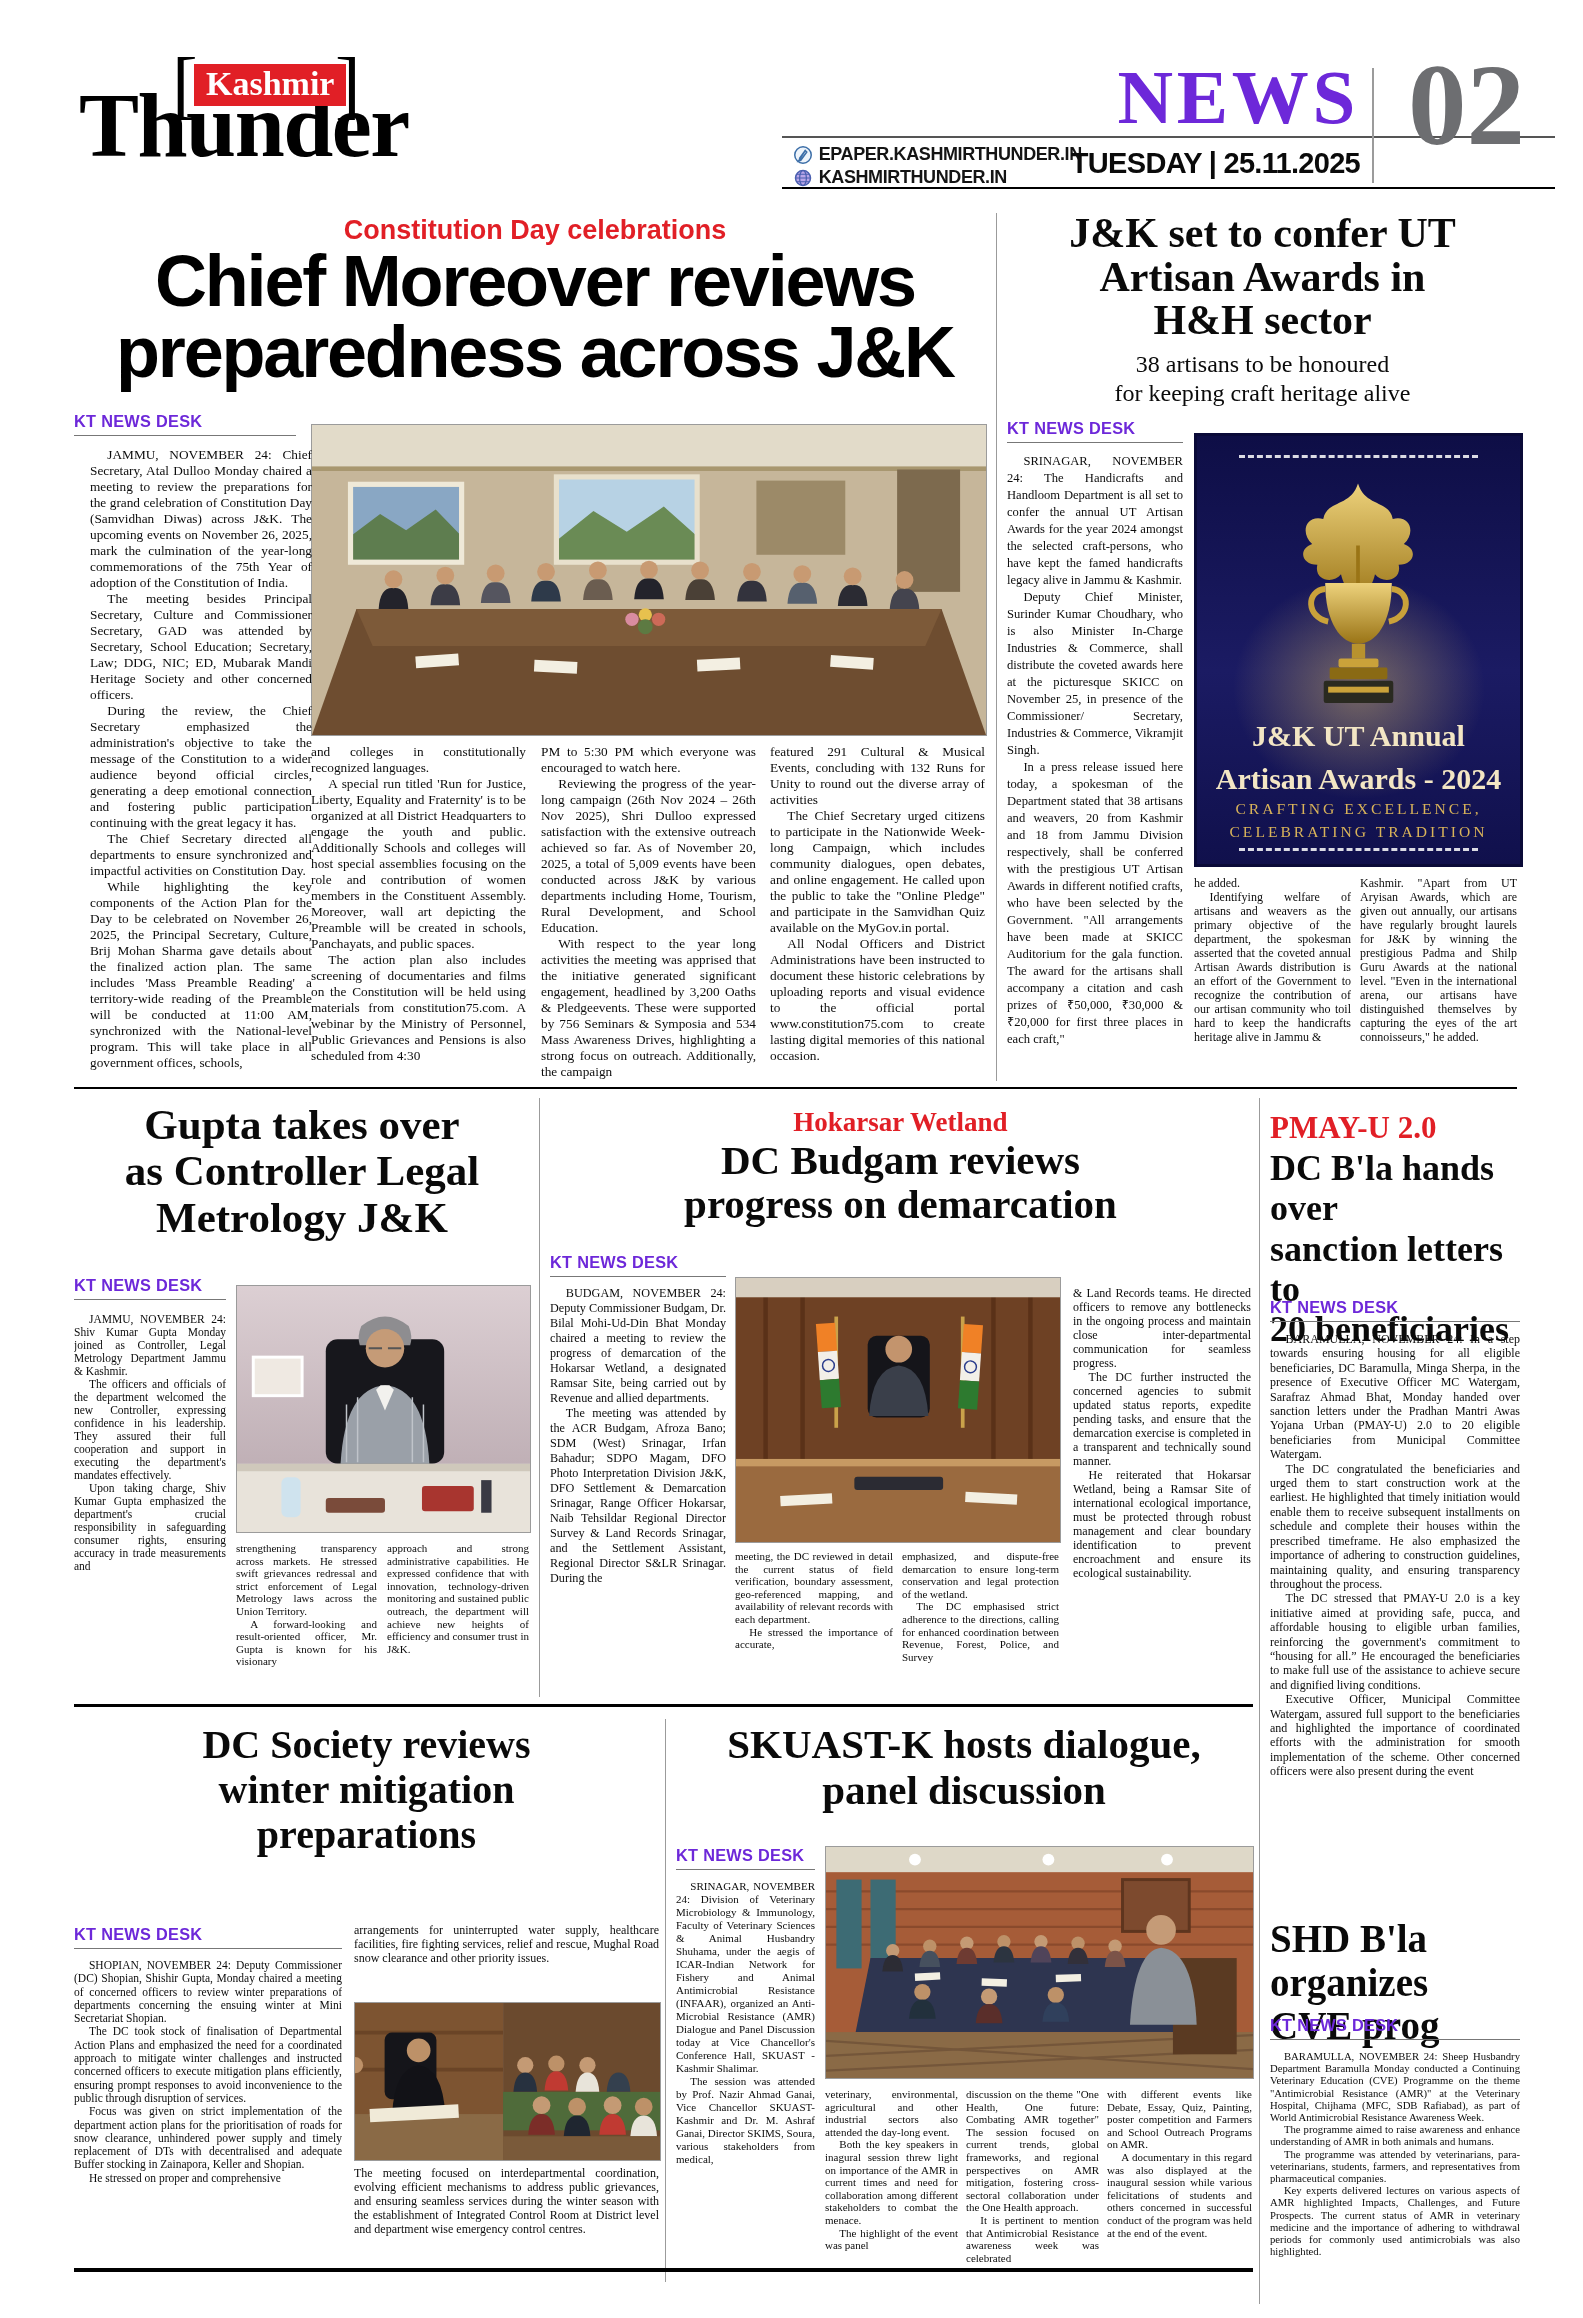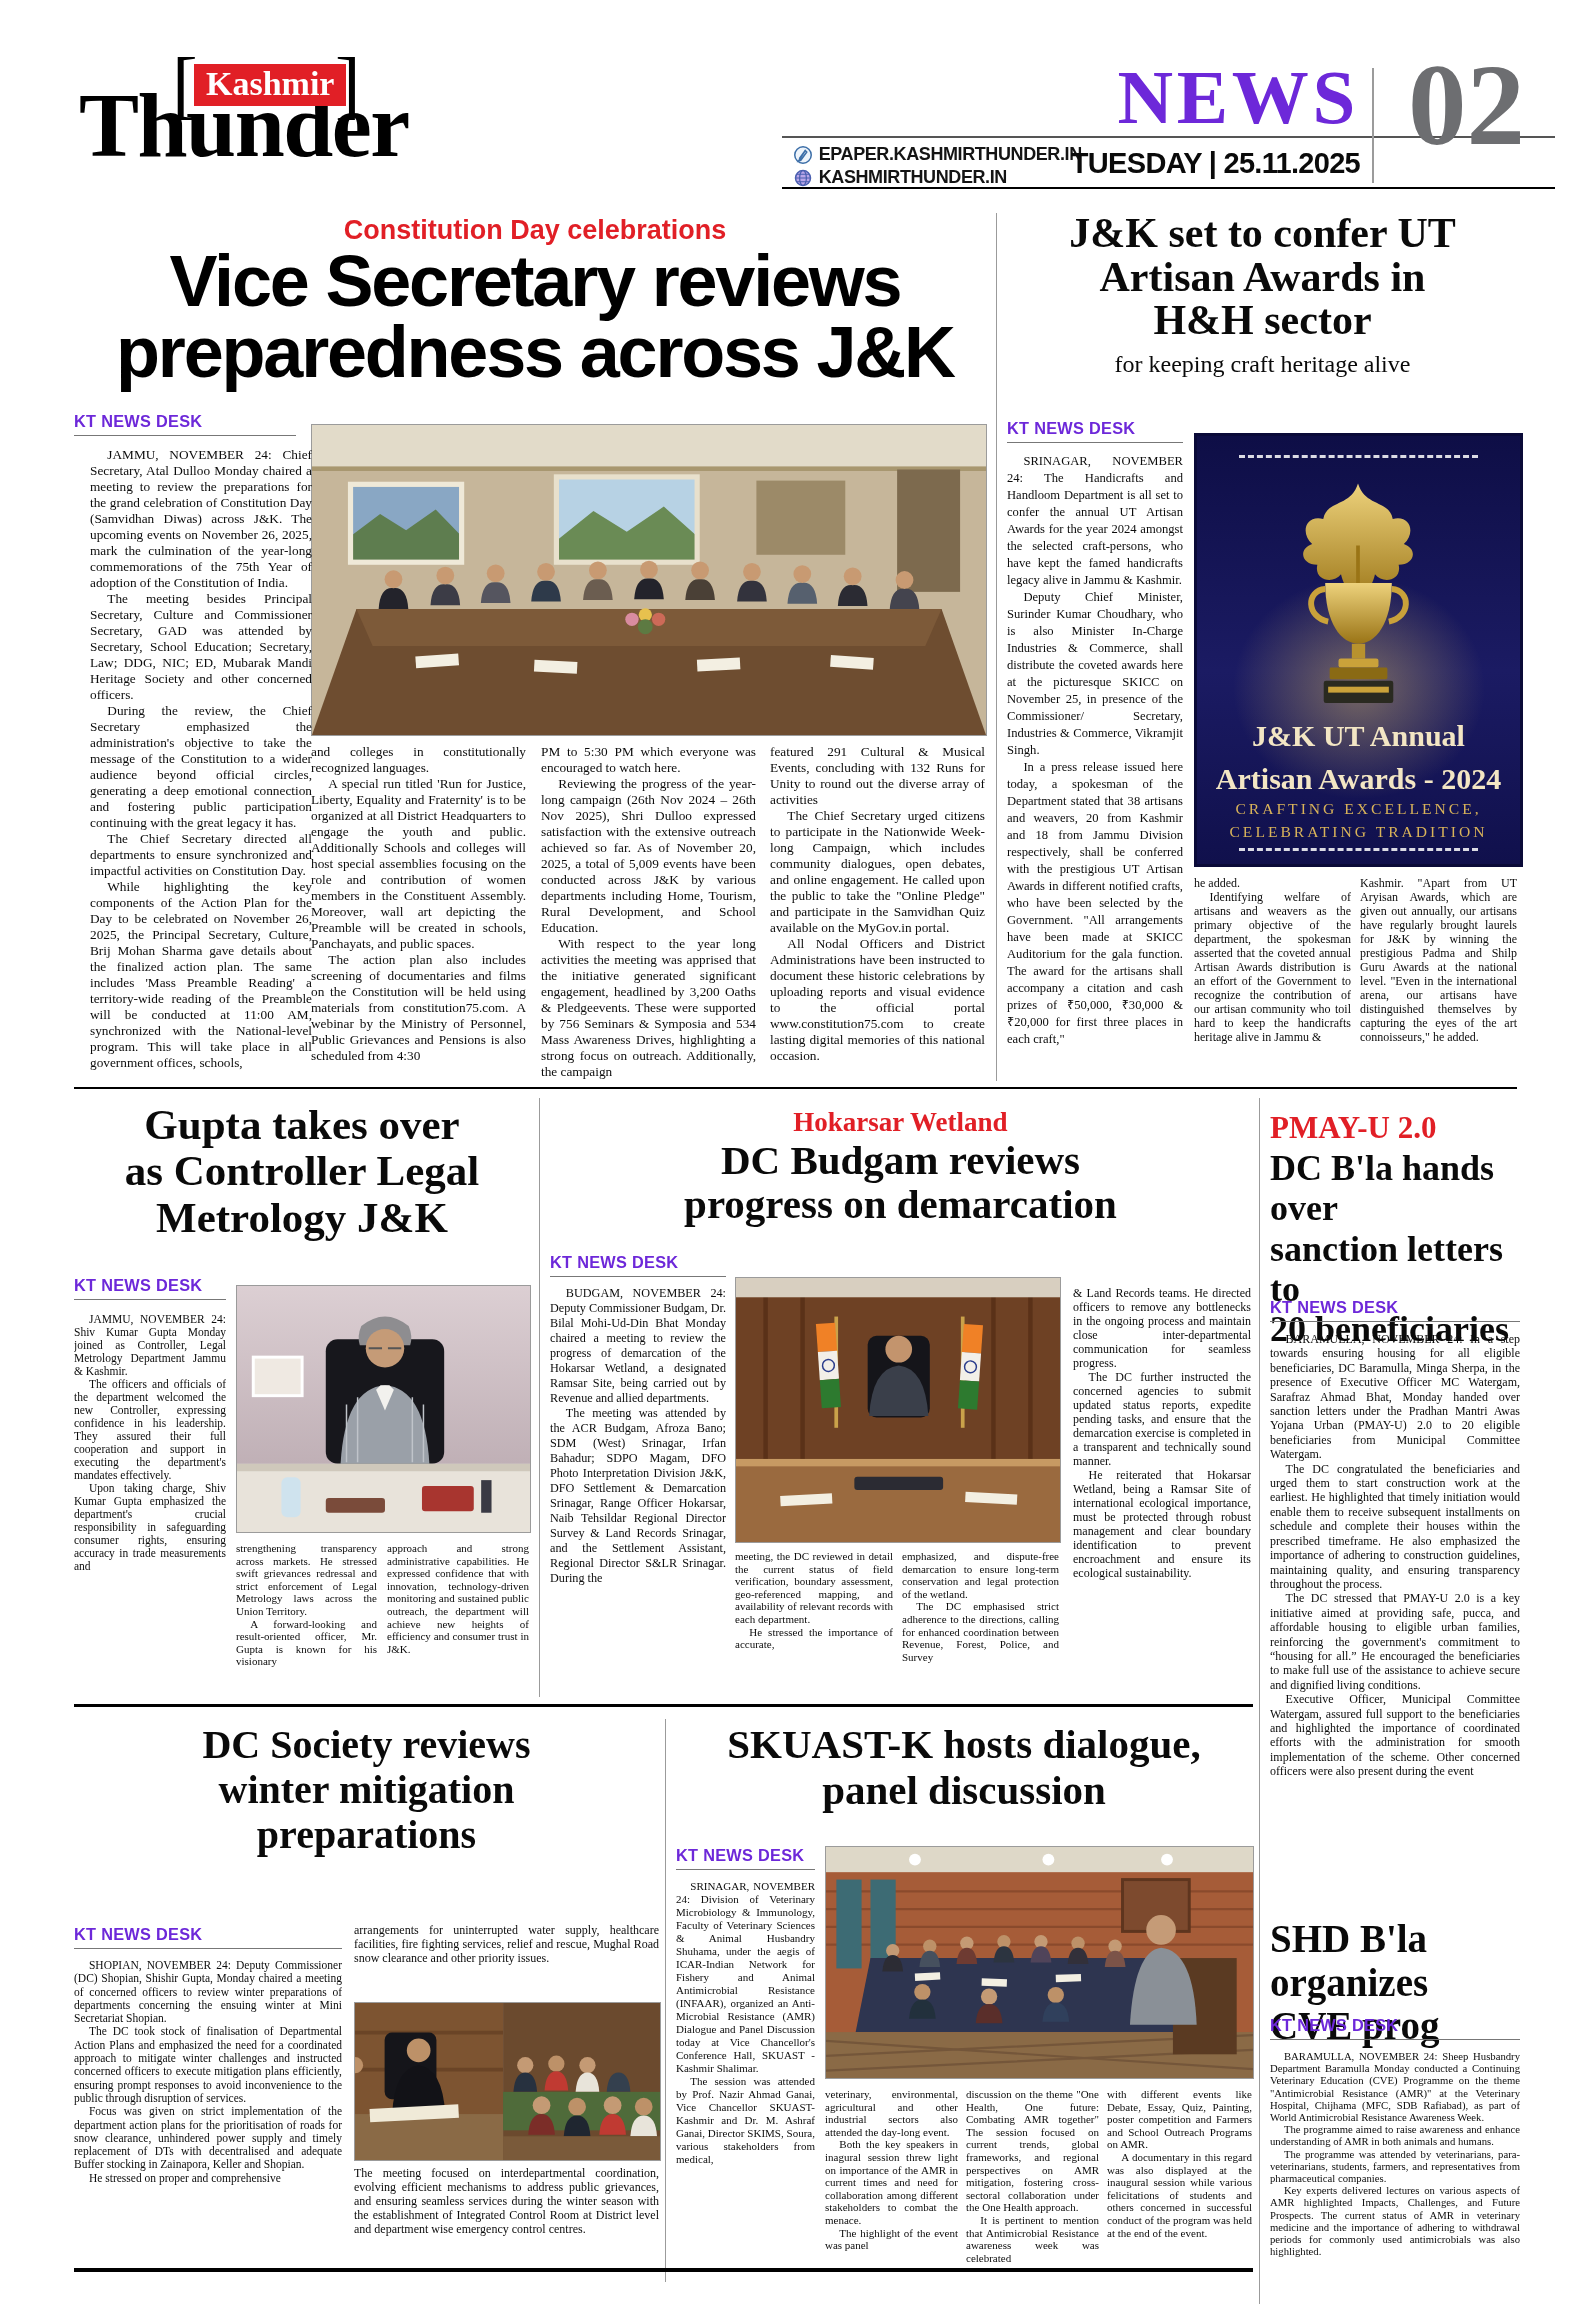--- a/index.html
+++ b/index.html
@@ -72,21 +72,21 @@
     <span>KASHMIRTHUNDER.IN</span>
   </div>
   <div class="abs dateline" style="left:1030px;top:147px;width:330px;">TUESDAY | 25.11.2025</div>
   <div class="abs vdiv" style="left:1372px;top:68px;width:1.5px;height:115px;"></div>
   <div class="abs pagenum" style="left:1379px;top:46px;width:175px;">02</div>
   <div class="abs hrule" style="left:782px;top:187px;width:773px;height:2.2px;"></div>
 
   <section>
     <div class="abs kicker" style="left:74px;top:215px;width:922px;font-size:27px;">Constitution Day celebrations</div>
     <div class="abs mainhead" style="left:74px;top:246px;width:922px;">
-      <div>Vice Secretary reviews</div>
+      <div>Chief Moreover reviews</div>
       <div>preparedness across J&amp;K</div>
     </div>
     <div class="abs byline" style="left:74px;top:412px;width:222px;">KT NEWS DESK</div>
 
     <div class="abs photo" style="left:311px;top:424px;width:674px;height:310px;">
       <svg viewBox="0 0 910 418" preserveAspectRatio="none">
         <defs>
             <g id="prs">
               <circle cx="0" cy="-24" r="12" fill="#c89a72"></circle>
               <path d="M-20,16 Q-18,-14 0,-12 Q18,-14 20,16 Z"></path>
@@ -157,20 +157,21 @@
 
   <div class="abs vdiv" style="left:996px;top:213px;width:0.7px;height:868px;"></div>
 
   <section>
     <div class="abs serifhead" style="left:1006px;top:212px;width:513px;font-size:42px;line-height:1.04;">
       <div>J&amp;K set to confer UT</div>
       <div>Artisan Awards in</div>
       <div>H&amp;H sector</div>
     </div>
     <div class="abs subhead" style="left:1006px;top:350px;width:513px;font-size:24px;line-height:1.22;">
+      <div>38 artisans to be honoured</div>
       <div>for keeping craft heritage alive</div>
     </div>
     <div class="abs byline" style="left:1007px;top:419px;width:176px;">KT NEWS DESK</div>
 
     <div class="abs bodycol" style="left:1007px;top:453px;width:176px;height:628px;font-size:12.6px;line-height:17px;">
         <p>SRINAGAR, NOVEMBER 24: The Handicrafts and Handloom Department is all set to confer the annual UT Artisan Awards for the year 2024 amongst the selected craft-persons, who have kept the famed handicrafts legacy alive in Jammu &amp; Kashmir.</p>
         <p>Deputy Chief Minister, Surinder Kumar Choudhary, who is also Minister In-Charge Industries &amp; Commerce, shall distribute the coveted awards here at the picturesque SKICC on November 25, in presence of the Commissioner/ Secretary, Industries &amp; Commerce, Vikramjit Singh.</p>
         <p>In a press release issued here today, a spokesman of the Department stated that 38 artisans and weavers, 20 from Kashmir and 18 from Jammu Division respectively, shall be conferred with the prestigious UT Artisan Awards in different notified crafts, who have been selected by the Government. "All arrangements have been made at SKICC Auditorium for the gala function. The award for the artisans shall accompany a citation and cash prizes of ₹50,000, ₹30,000 &amp; ₹20,000 for first three places in each craft,"</p>
       </div>
 

